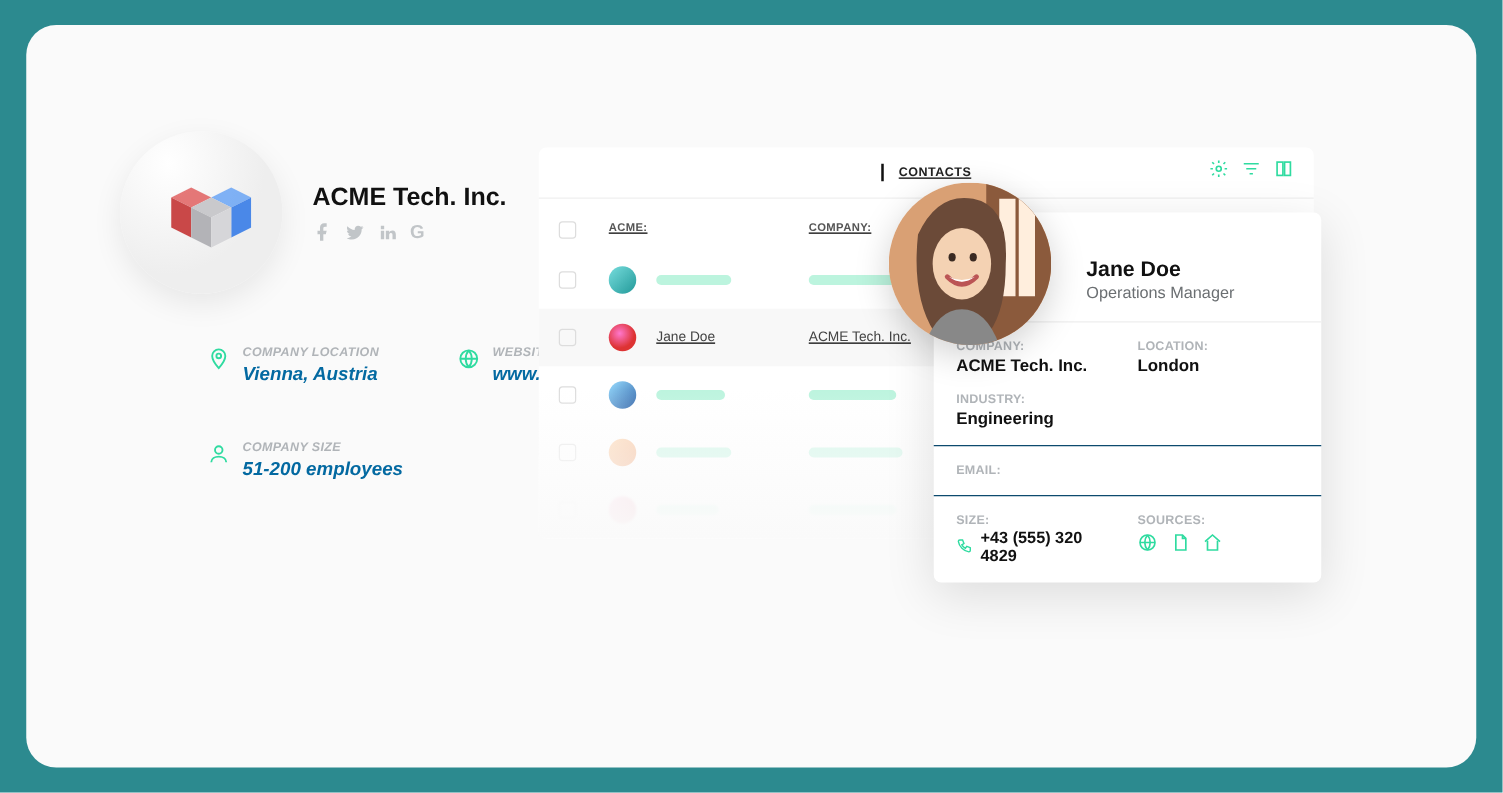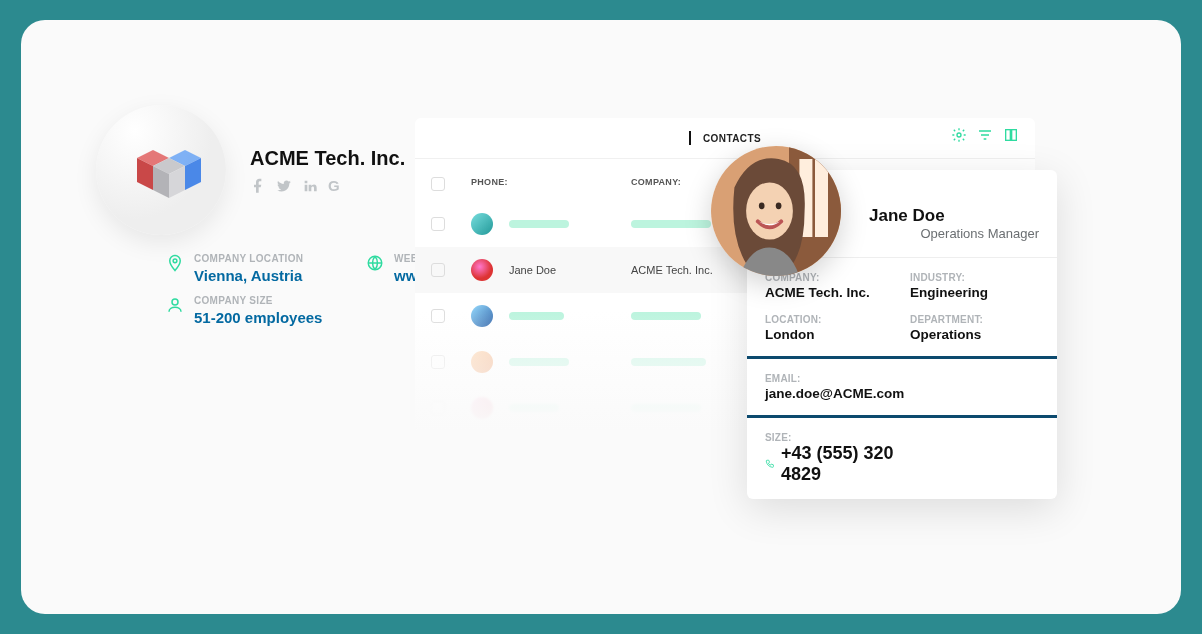--- a/index.html
+++ b/index.html
@@ -30,40 +30,42 @@
   box-shadow: 0 8px 24px rgba(0,0,0,0.08);
   display:flex; align-items:center; justify-content:center;
 }
 .company-logo svg { width: 80px; height: 60px; }
 .company-name { font-size: 20px; font-weight: 700; color: #111; }
 .social-row { margin-top:8px; display:flex; gap:10px; }
 .social-row svg, .social-row .g-icon { width:16px; height:16px; fill:#c1c5c8; color:#c1c5c8; }
 .g-icon { font-weight:700; font-size:15px; line-height:16px;}
 
 .company-meta {
-  margin-top: 18px;
+  margin-top: 42px;
   display: grid;
   grid-template-columns: 180px 180px;
-  gap: 11px 20px;
+  gap: 45px 20px;
   margin-left: 70px;
+  font-style: italic;
 }
 .meta-item { display:flex; gap:10px; align-items:flex-start; }
 .meta-icon { color:#2fdba0; flex:0 0 18px; margin-top:1px; }
 .meta-icon svg { width:18px; height:18px; stroke:#2fdba0; fill:none; stroke-width:2; }
 .meta-label { font-size:10px; letter-spacing:.3px; font-weight:600; color:#b0b4b8; text-transform:uppercase; }
 .meta-value { font-size:15px; font-weight:700; color:#0369a1; margin-top:3px; }
 
 
 .contacts-panel {
   position:absolute;
-  top: 98px; left: 394px;
+  top: 98px; left: 410px;
   width: 620px;
   background:#fff;
   border-radius:6px;
   filter: blur(0.3px);
+  text-decoration: underline;
 }
 .contacts-tabs { height:40px; display:flex; align-items:center; justify-content:center; gap:12px; font-size:10px; letter-spacing:.4px; font-weight:700; color:#222; }
 .contacts-tabs .bar{width:2px;height:14px;background:#111;}
 .contacts-toolbar { position:absolute; top:9px; right:16px; display:flex; gap:10px; }
 .contacts-toolbar svg{width:16px;height:16px;stroke:#2fdba0;fill:none;stroke-width:2;}
 .contacts-header {
   display:grid; grid-template-columns: 40px 160px 150px 150px; 
   font-size:9px; font-weight:700; letter-spacing:.3px; color:#555;
   padding: 18px 16px 10px; border-top:1px solid #f0f0f0;
 }
@@ -92,30 +94,30 @@
 }
 .detail-ava {
   width:130px; height:130px; border-radius:50%;
   position:absolute; top:-24px; left:-36px;
   box-shadow: 0 8px 28px rgba(0,0,0,0.18);
   overflow:hidden;
 }
 .detail-ava svg{width:100%;height:100%;}
 .detail-head { padding: 36px 18px 16px 122px; }
 .detail-name { font-size:17px; font-weight:800; color:#111; }
-.detail-title { font-size:13px; color:#6b6f72;text-align:right; }
+.detail-title { font-size:13px; color:#6b6f72; }
 .detail-grid {
   border-top:1px solid #eee;
   display:grid; grid-template-columns:1fr 1fr;
   padding: 14px 18px; gap: 14px 16px;
 }
 .d-label { font-size:10px; font-weight:600; color:#b0b4b8; letter-spacing:.2px;}
 .d-value { font-size:13.5px; font-weight:600; color:#111; margin-top:2px;}
-.detail-section { border-top:3px solid #0c4a6e; padding:14px 18px; display:grid; grid-template-columns:1fr 1fr; gap:14px 16px;}
-.phone-line { display:flex; align-items:center; gap:6px; font-size:18px; font-weight:600; color:#111;}
+.detail-section { border-top:1px solid #0c4a6e; padding:14px 18px; display:grid; grid-template-columns:1fr 1fr; gap:14px 16px;}
+.phone-line { display:flex; align-items:center; gap:6px; font-size:13px; font-weight:600; color:#111;}
 .phone-line svg{width:14px;height:14px;stroke:#2fdba0;fill:none;stroke-width:2;}
 .src-icons{display:flex;gap:10px;margin-top:4px;}
 .src-icons svg{width:16px;height:16px;stroke:#2fdba0;fill:none;stroke-width:2;}
 </style>
 </head>
 <body>
 
 <div class="outer-card">
 
   <div class="company-card">
@@ -196,21 +198,21 @@
         </svg>
       <svg viewBox="0 0 24 24">
           <rect x="4" y="4" width="7" height="16"></rect>
           <rect x="13" y="4" width="7" height="16"></rect>
         </svg>
     </div>
     <div class="contacts-header">
       <div>
           <div class="row-check"></div>
         </div>
-      <div>PHONE:</div>
+      <div>ACME:</div>
       <div>COMPANY:</div>
       <div>JOB TITLE:</div>
     </div>
     <div class="contact-row">
       <div class="row-check"></div>
       <div class="row-name">
           <div class="row-ava" style="background:linear-gradient(135deg,#7dd,#299);"></div>
           <div class="row-placeholder" style="width:60px"></div>
         </div>
       <div class="row-placeholder" style="width:80px"></div>
@@ -275,44 +277,56 @@
     <div class="detail-head">
       <div class="detail-name">Jane Doe</div>
       <div class="detail-title">Operations Manager</div>
     </div>
     <div class="detail-grid">
       <div>
         <div class="d-label">COMPANY:</div>
         <div class="d-value">ACME Tech. Inc.</div>
       </div>
       <div>
+        <div class="d-label">LOCATION:</div>
+        <div class="d-value">London</div>
+      </div>
+      <div>
         <div class="d-label">INDUSTRY:</div>
         <div class="d-value">Engineering</div>
-      </div>
-      <div>
-        <div class="d-label">LOCATION:</div>
-        <div class="d-value">London</div>
-      </div>
-      <div>
-        <div class="d-label">DEPARTMENT:</div>
-        <div class="d-value">Operations</div>
       </div>
     </div>
     <div class="detail-section">
       <div style="grid-column:1/3">
         <div class="d-label">EMAIL:</div>
-        <div class="d-value">jane.doe@ACME.com</div>
       </div>
     </div>
     <div class="detail-section">
       <div>
         <div class="d-label">SIZE:</div>
         <div class="phone-line">
           <svg viewBox="0 0 24 24">
               <path d="M5 3h4l2 5-3 2a12 12 0 0 0 5 5l2-3 5 2v4a2 2 0 0 1-2 2A18 18 0 0 1 3 5a2 2 0 0 1 2-2z"></path>
             </svg>
           <span>+43 (555) 320 4829</span>
         </div>
       </div>
+      <div>
+        <div class="d-label">SOURCES:</div>
+        <div class="src-icons">
+          <svg viewBox="0 0 24 24">
+              <circle cx="12" cy="12" r="9"></circle>
+              <path d="M3 12h18M12 3a14 14 0 0 1 0 18M12 3a14 14 0 0 0 0 18"></path>
+            </svg>
+          <svg viewBox="0 0 24 24">
+              <path d="M7 3h8l4 4v14H7z"></path>
+              <path d="M15 3v4h4"></path>
+            </svg>
+          <svg viewBox="0 0 24 24">
+              <path d="M3 11l9-8 9 8"></path>
+              <path d="M6 10v11h12V10"></path>
+            </svg>
+        </div>
+      </div>
     </div>
   </div>
 
 </div>
 
 </body></html>

